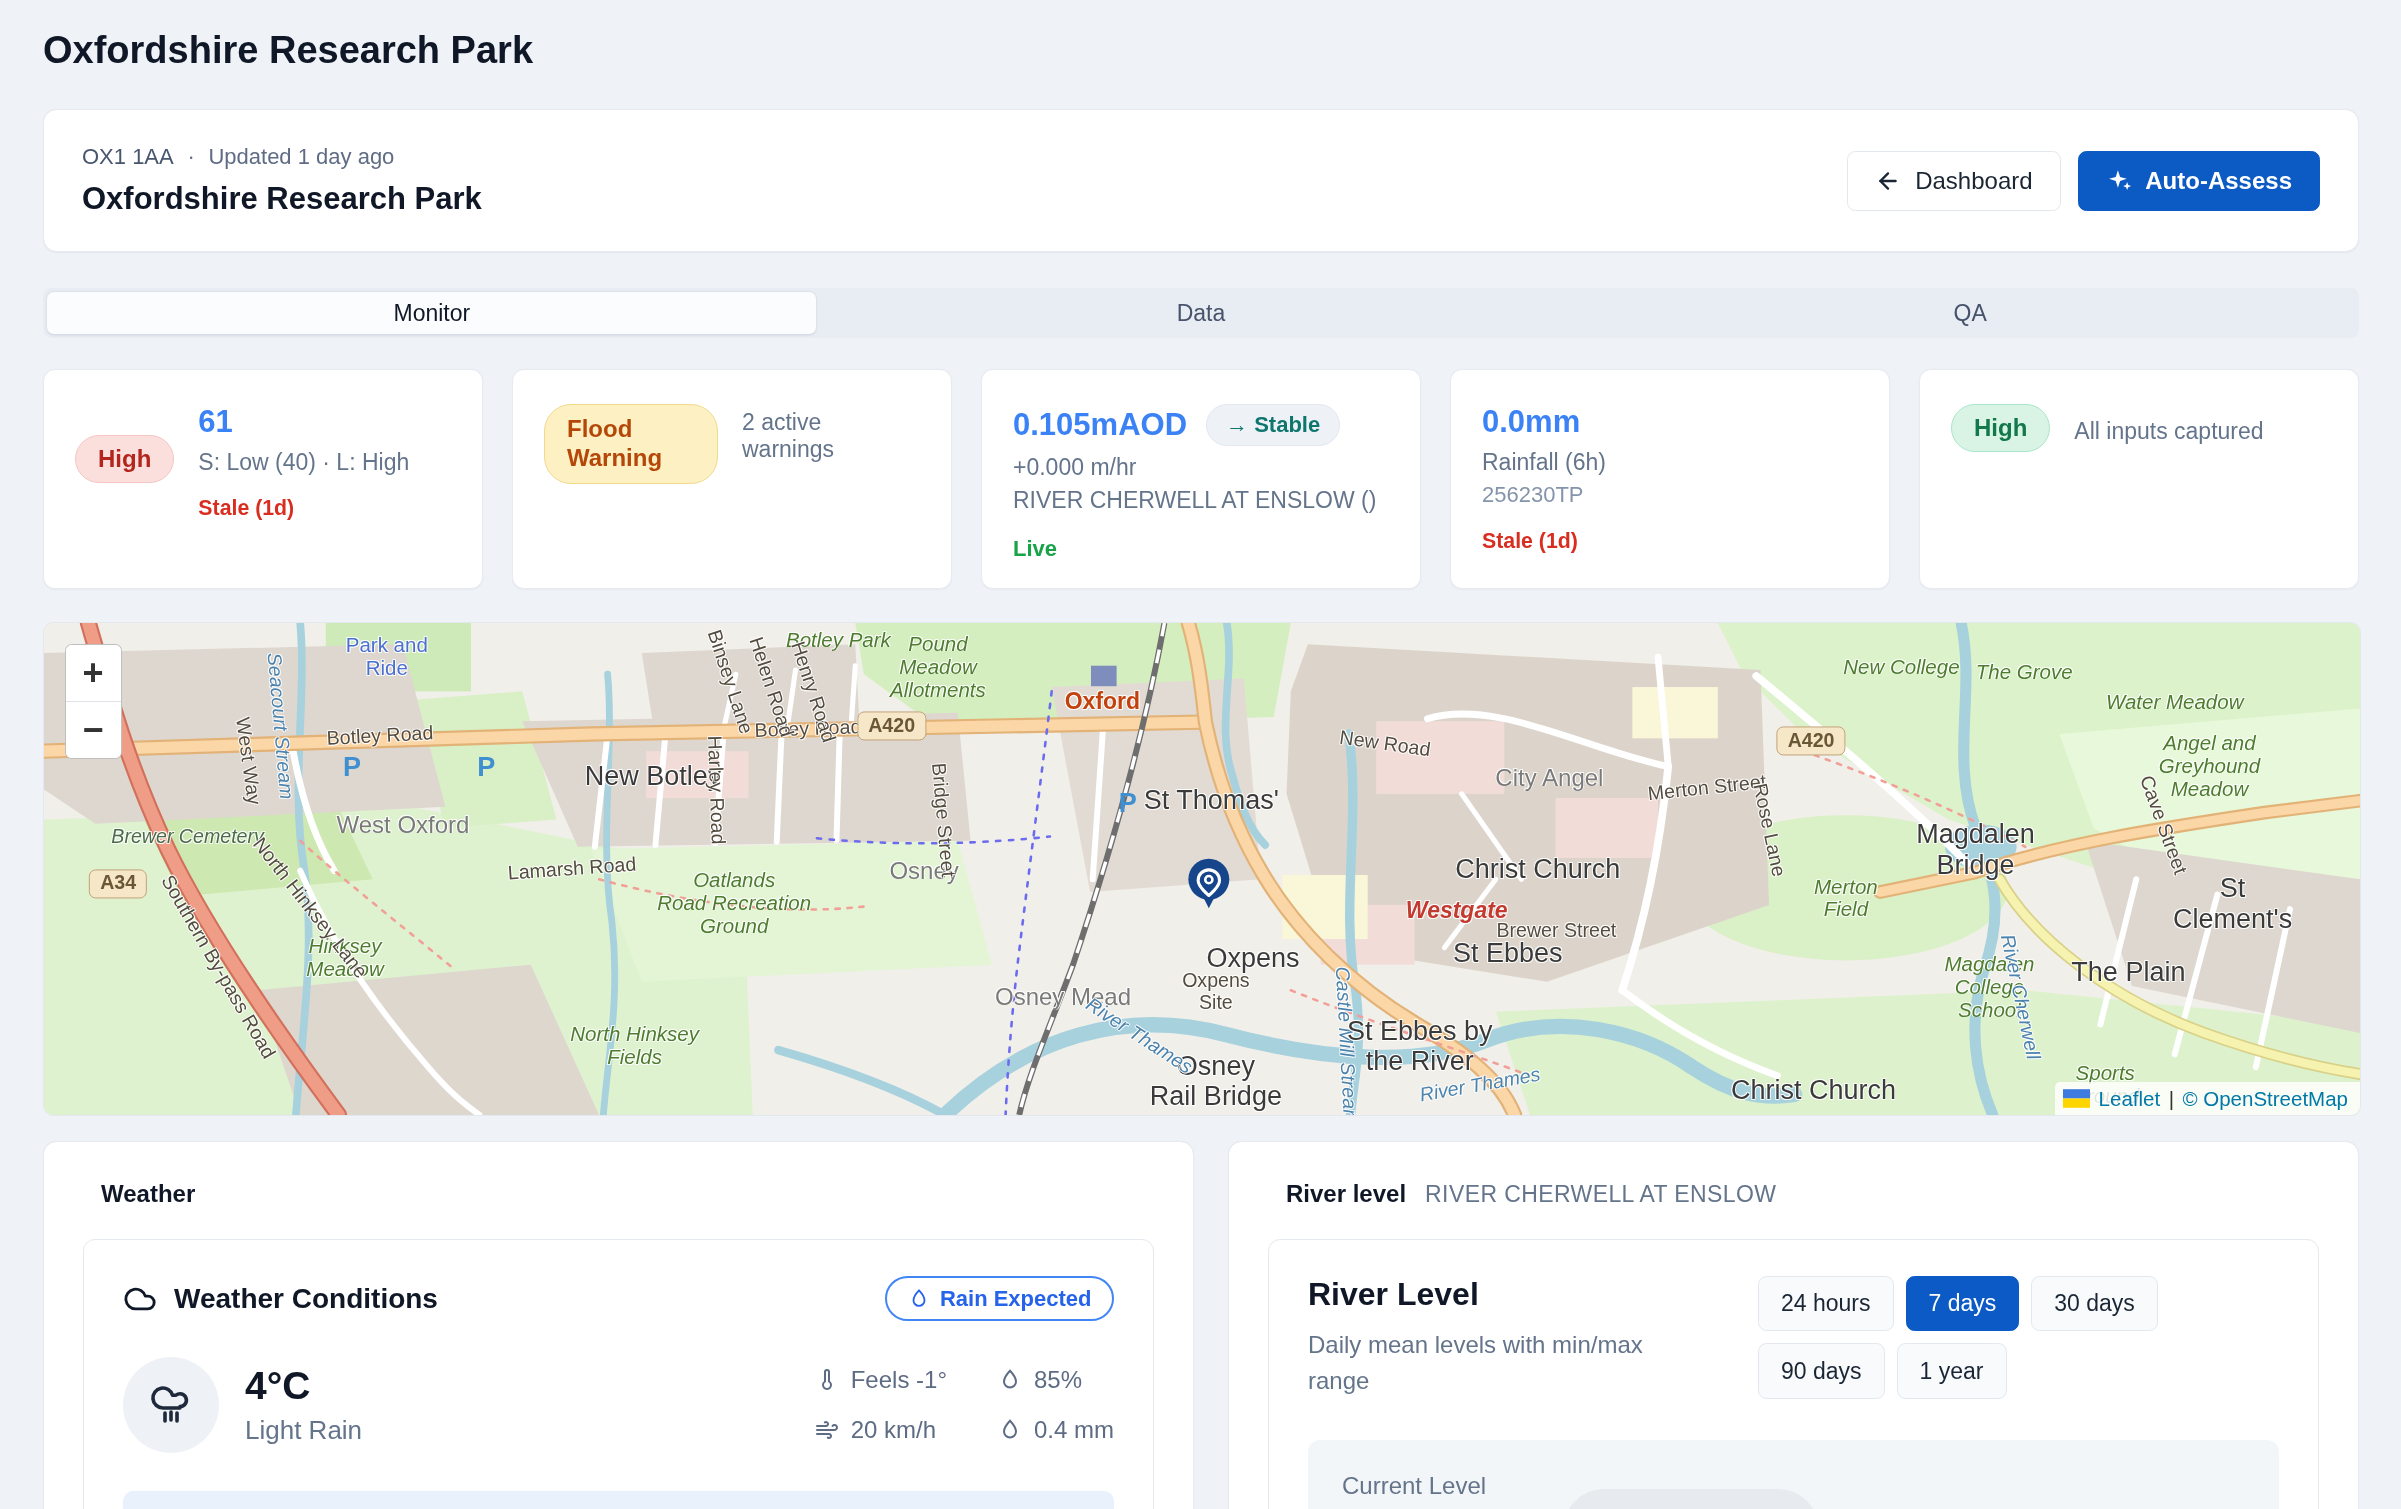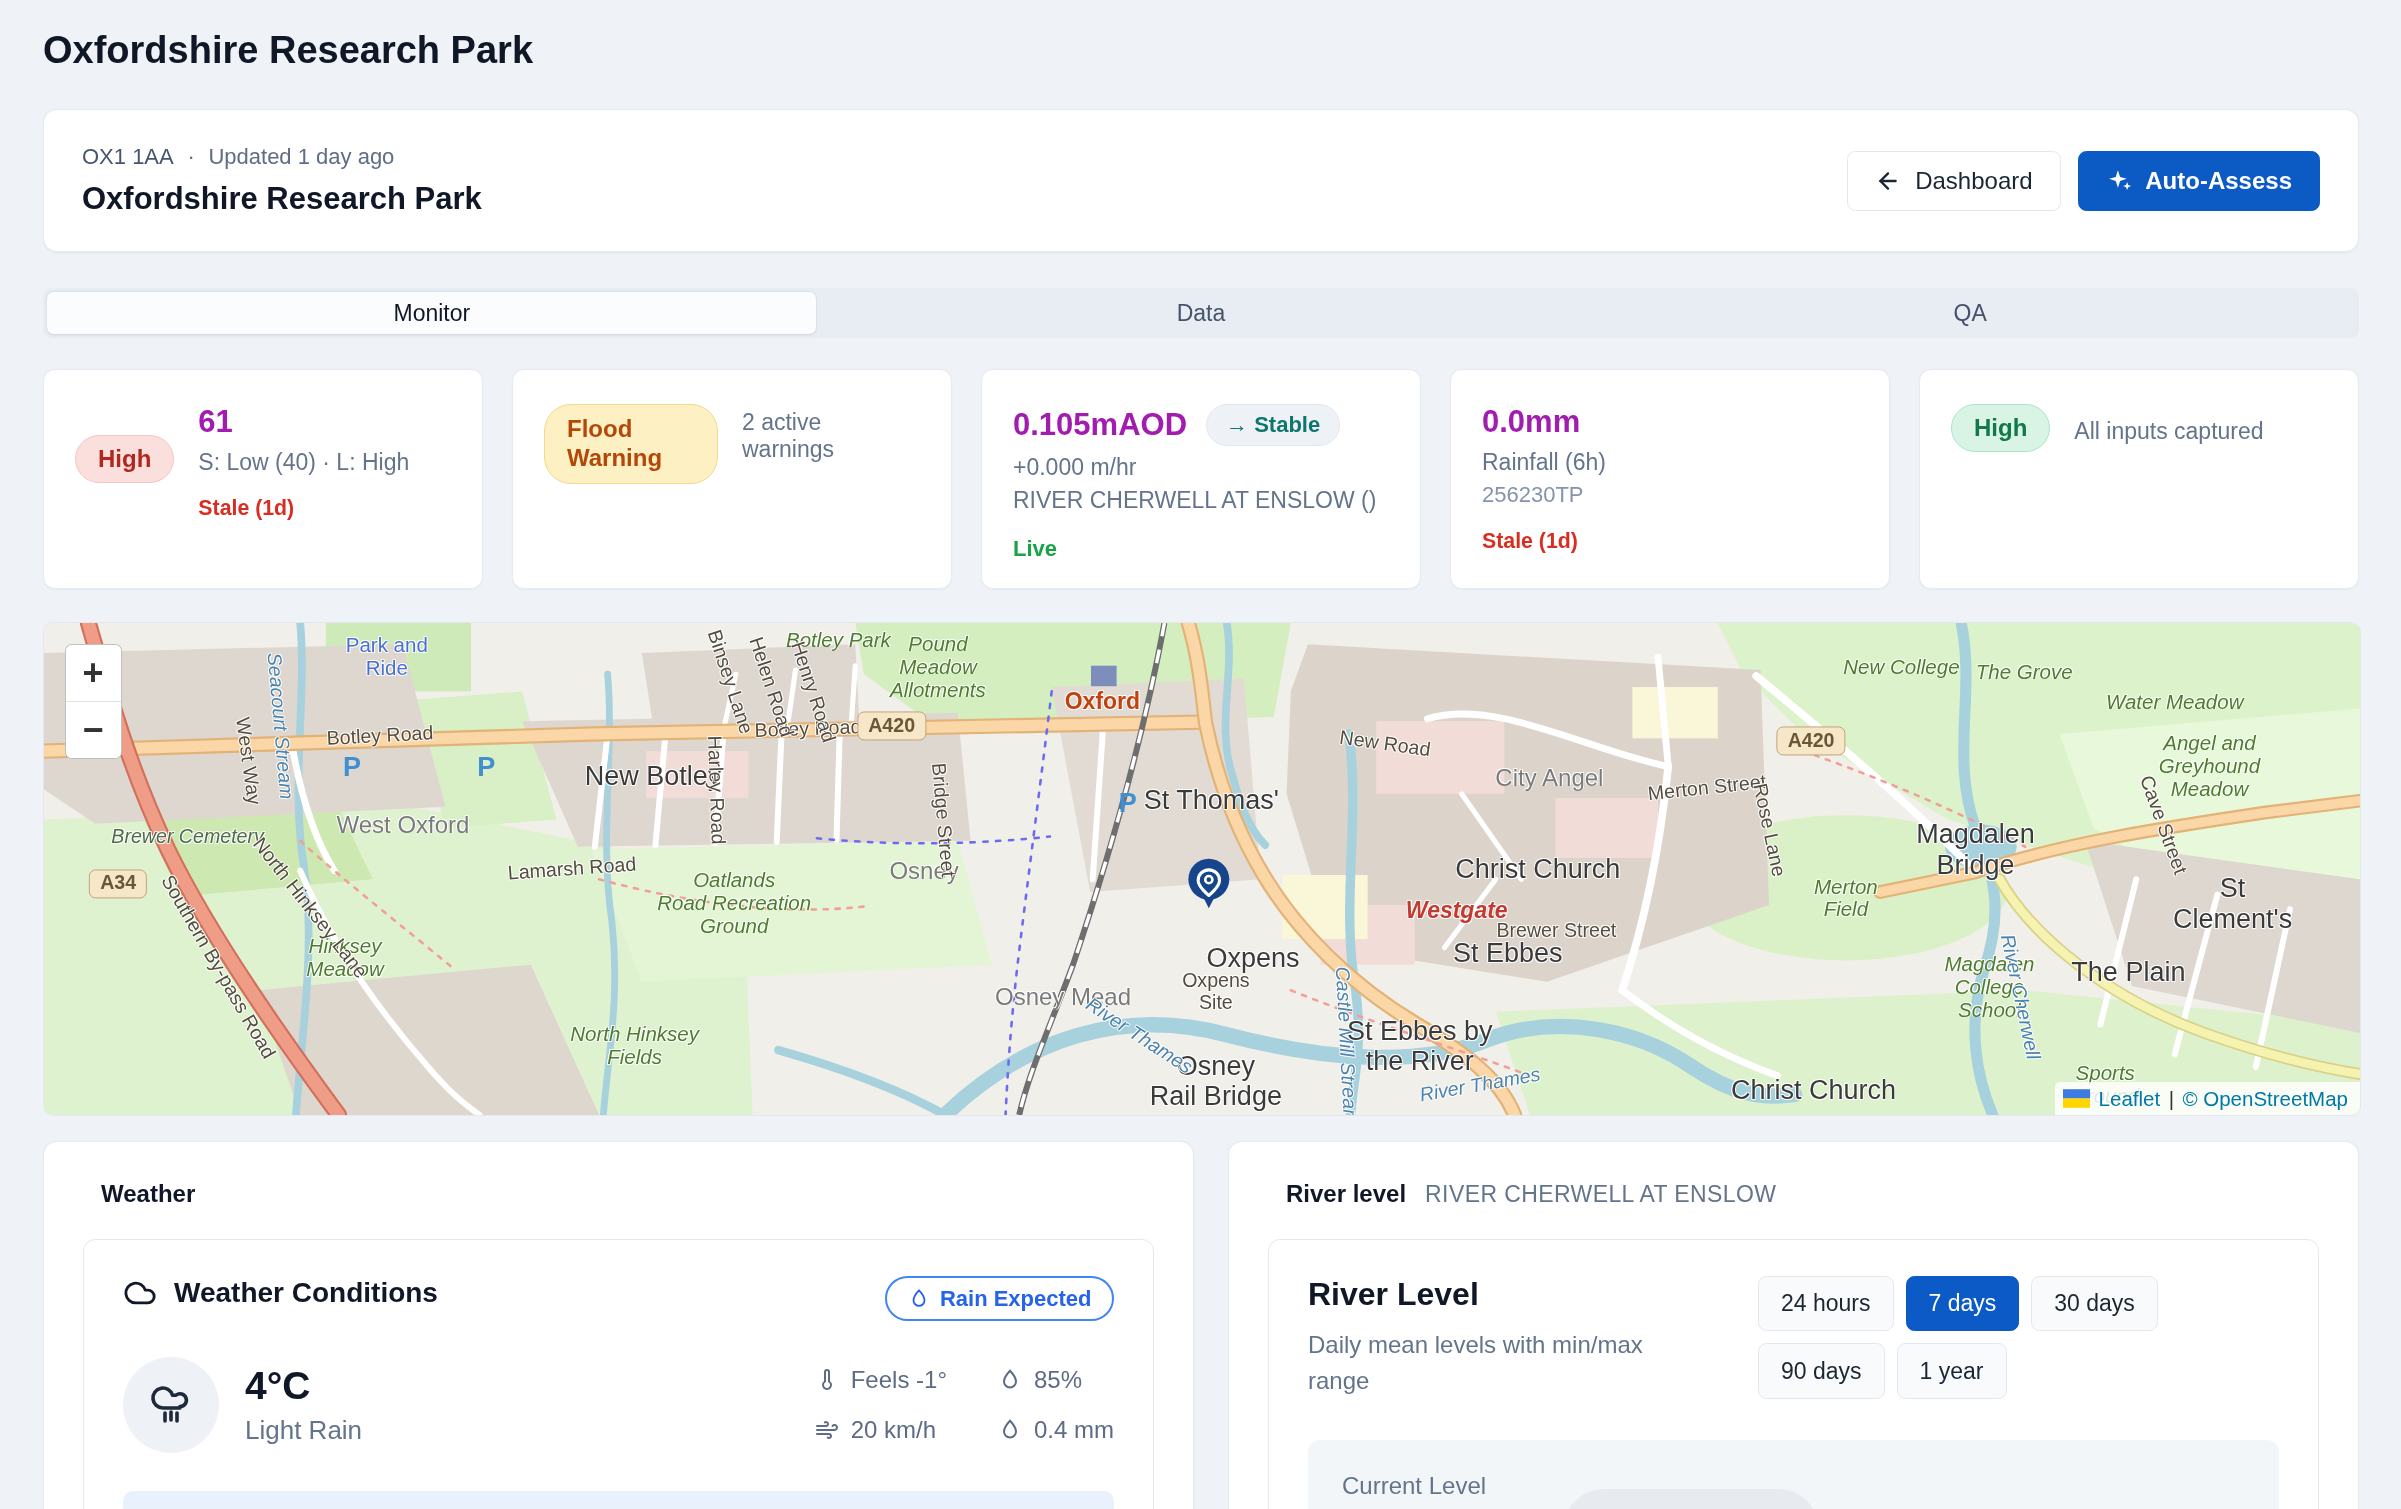--- a/index.html
+++ b/index.html
@@ -33,21 +33,21 @@
   
   .stats{position:absolute;left:43px;top:369px;width:2316px;display:grid;
          grid-template-columns:repeat(5,1fr);gap:29px;}
   .stat-card{background:#fff;border:0.9px solid #e7ebf1;border-radius:12px;height:220px;
              padding:34px 31px;box-sizing:border-box;box-shadow:0 0.9px 1.7px rgba(16,24,40,.04);}
   .pill{display:inline-block;border-radius:853px;padding:8.5px 22px;font-size:24px;font-weight:700;line-height:1.2;}
   .pill-red{background:#fbdfdd;border:0.9px solid #f5c6c3;color:#b3261e;}
   .pill-amber{background:#fdf0c3;border:0.9px solid #f1da8d;color:#b54708;border-radius:27px;padding:10.2px 22px;}
   .pill-green{background:#d9f4e5;border:0.9px solid #abe6ca;color:#11794a;}
   .pill-gray{background:#eef2f7;border:0.9px solid #e2e8f0;color:#0f766e;font-size:22px;font-weight:600;padding:6.8px 19px;}
-  .stat-value{font-size:31px;font-weight:700;color:#a21caf;}
+  .stat-value{font-size:31px;font-weight:700;color:#3b82f6;}
   .stat-sub{font-size:23px;color:#64748b;margin-top:8.5px;}
   .stat-id{font-size:22px;color:#8494ab;margin-top:6.8px;}
   .stat-stale{font-size:21.3px;color:#d92d20;font-weight:600;margin-top:20.5px;}
   .stat-live{font-size:22px;color:#18a349;font-weight:600;margin-top:22px;}
   .row{display:flex;gap:24px;align-items:flex-start;}
 
   
   .map{position:absolute;left:43px;top:622px;width:2316px;height:492px;border-radius:10.2px;
        overflow:hidden;border:0.9px solid #e3e8ef;background:#f1efe9;}
   .map svg.base{position:absolute;inset:0;width:100%;height:100%;}
@@ -76,21 +76,21 @@
       font-size:20.5px;color:#333;display:flex;align-items:center;gap:8.5px;z-index:5;border-top-left-radius:5.1px;}
   .attribution a{color:#0078a8;text-decoration:none;cursor:pointer;}
 
   
   .panel-card{position:absolute;top:1141px;background:#fff;border:0.9px solid #e6eaf1;border-radius:13.7px;
       box-shadow:0 0.9px 1.7px rgba(16,24,40,.05);padding:38px 39px;box-sizing:border-box;height:581px;}
   .weather-card{left:43px;width:1151px;}
   .river-card{left:1228px;width:1131px;}
   .section-label{font-size:24px;font-weight:600;color:#101828;margin-left:18px;}
   .inner-panel{margin-top:31px;border:0.9px solid #e4e9f0;border-radius:12px;padding:36px 39px;}
-  .wc-header{display:flex;align-items:flex-start;justify-content:space-between;}
+  .wc-header{display:flex;align-items:center;justify-content:space-between;}
   .wc-title-wrap{display:flex;align-items:center;gap:17px;}
   .wc-title{font-size:28px;font-weight:700;color:#101828;}
   .rain-pill{display:flex;align-items:center;gap:10.2px;border:2.1px solid #4285f4;border-radius:853px;
              padding:7.7px 20.5px;color:#2563eb;font-size:22px;font-weight:700;}
   .wc-main{display:flex;align-items:center;gap:26px;margin-top:36px;}
   .wc-circle{width:96px;height:96px;border-radius:50%;background:#eef1f6;display:flex;
              align-items:center;justify-content:center;flex:0 0 auto;}
   .wc-temp{font-size:39px;font-weight:700;color:#101828;}
   .wc-cond{font-size:26px;color:#64748b;margin-top:6.8px;}
   .wc-details{margin-left:auto;display:grid;grid-template-columns:auto auto;gap:22px 51px;

